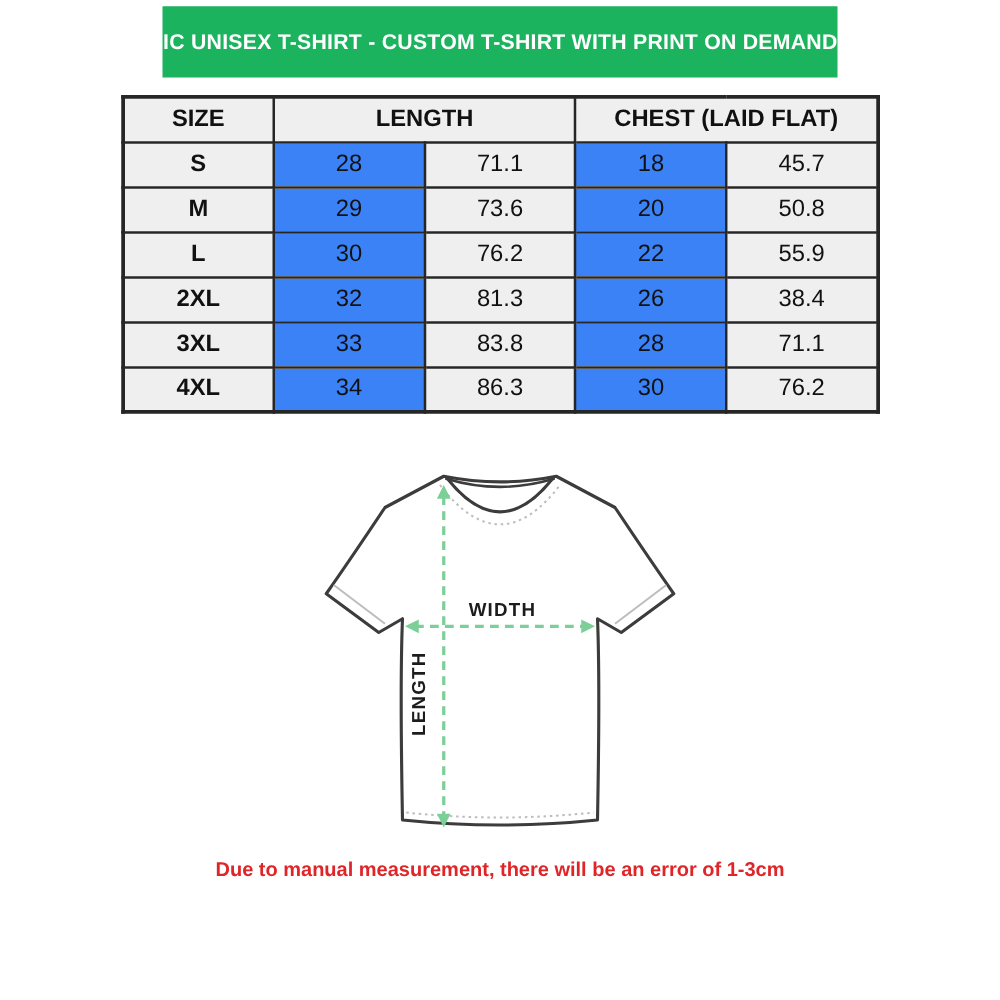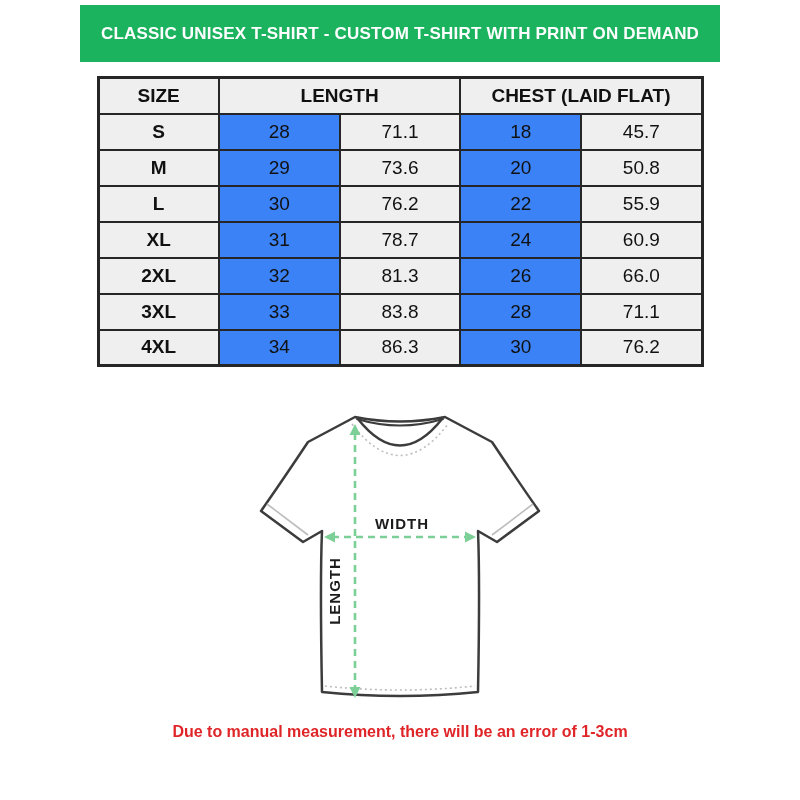--- a/index.html
+++ b/index.html
@@ -9,23 +9,23 @@
     --cell-gray: #efefef;
     --border: #262626;
     --ink: #111111;
   }
   * { box-sizing: border-box; margin: 0; padding: 0; }
   html, body { width: 800px; height: 800px; background: #ffffff; overflow: hidden; }
   body { font-family: "Liberation Sans", sans-serif; color: var(--ink); }
   .page { width: 800px; height: 800px; background: #ffffff; }
 
   .banner {
-    width: 640px; height: 57px; margin: 5px auto 0;
+    width: 540px; height: 57px; margin: 5px auto 0;
     background: var(--green);
-    display: flex; align-items: center; justify-content: center;
+    display: flex; align-items: center; justify-content: flex-end;
   }
   .banner span {
     color: #ffffff; font-weight: bold; font-size: 17px; letter-spacing: 0.2px;
     white-space: nowrap;
   }
 
   table.size-table {
     margin: 14px auto 0; width: 607px;
     border-collapse: collapse; table-layout: fixed;
     border: 3px solid var(--border);
@@ -90,32 +90,25 @@
         <td class="shade">50.8</td>
       </tr>
       <tr>
         <th>L</th>
         <td>30</td>
         <td class="shade">76.2</td>
         <td>22</td>
         <td class="shade">55.9</td>
       </tr>
       <tr>
-        <th>XL</th>
-        <td>31</td>
-        <td class="shade">78.7</td>
-        <td>24</td>
-        <td class="shade">60.9</td>
-      </tr>
-      <tr>
         <th>2XL</th>
         <td>32</td>
         <td class="shade">81.3</td>
         <td>26</td>
-        <td class="shade">66.0</td>
+        <td class="shade">38.4</td>
       </tr>
       <tr>
         <th>3XL</th>
         <td>33</td>
         <td class="shade">83.8</td>
         <td>28</td>
         <td class="shade">71.1</td>
       </tr>
       <tr>
         <th>4XL</th>

